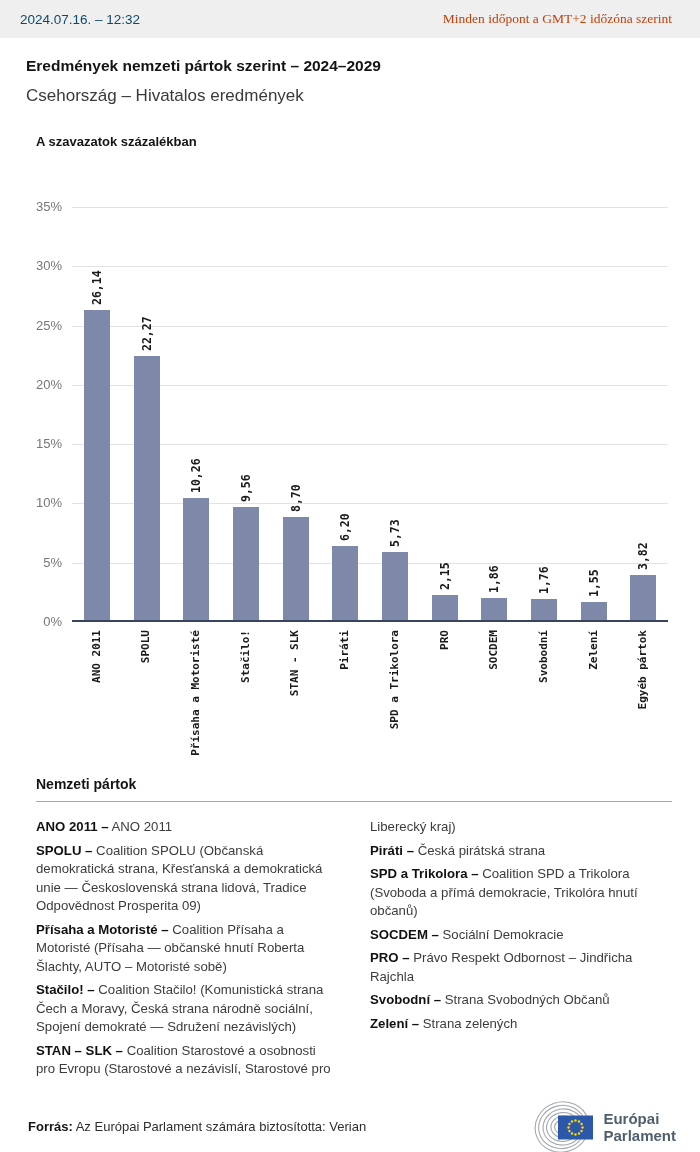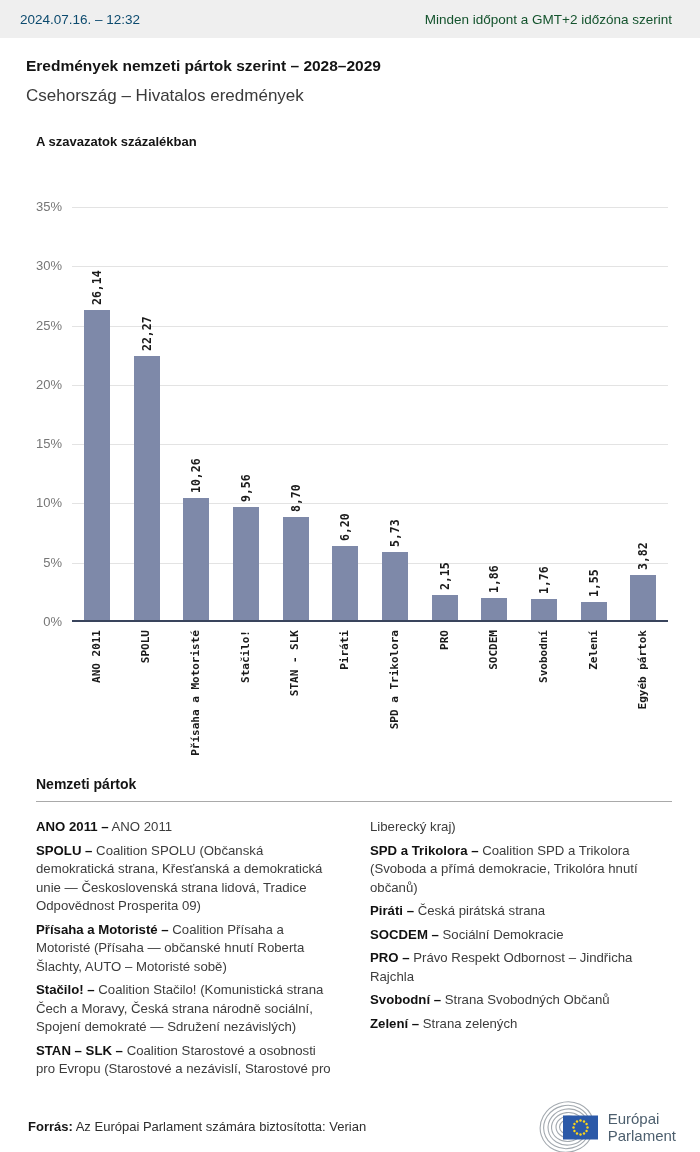--- a/index.html
+++ b/index.html
@@ -8,21 +8,21 @@
     width: 700px; height: 1152px; overflow: hidden; position: relative;
     font-family: "Liberation Sans", sans-serif; color: #1d1d1d;
   }
   
   .topbar {
     height: 38px; background: #efefef; display: flex;
     align-items: center; justify-content: space-between;
     padding: 0 28px 0 20px; font-size: 13.5px;
   }
   .topbar .datetime { font-weight: 400; color: #0c4a6e; }
-  .topbar .tznote { font-weight: 400; color: #14532d; }
+  .topbar .tznote { font-weight: 400; color: #c2410c; font-family: Liberation Serif, serif; }
   
   .page-title { margin: 19px 28px 0 26px; font-size: 15.5px; font-weight: 700; color: #141414; }
   .page-subtitle { margin: 11px 28px 0 26px; font-size: 17px; font-weight: 400; color: #3a3a3a; }
   
   .chart-section { margin: 0 32px 0 36px; }
   .chart-title { margin-top: 28px; font-size: 13px; font-weight: 700; color: #141414; }
   .chart-grid { display: flex; margin-top: 58px; }
   .y-axis { width: 36px; position: relative; height: 415px; flex: 0 0 36px; }
   .y-tick {
     position: absolute; right: 10px; font-size: 13px; color: #767676;
@@ -64,31 +64,31 @@
   .legend-entry { font-size: 13.2px; line-height: 18.5px; color: #3c3c3c; margin-bottom: 5px; }
   .legend-entry b { color: #111; font-weight: 700; }
   
   .footer {
     margin: 16px 24px 0 28px; display: flex;
     align-items: center; justify-content: space-between; height: 54px; gap: 36px;
   }
   .source { font-size: 13px; color: #2e2e2e; }
   .source b { font-weight: 700; color: #141414; }
   .logo { display: flex; align-items: center; gap: 9px; }
-  .logo-text { font-size: 15px; font-weight: 400; line-height: 17px; color: #4d5f6e; }
+  .logo-text { font-size: 15px; font-weight: 700; line-height: 17px; color: #4d5f6e; }
 </style>
 </head>
 <body>
 
 <div class="topbar">
   <span class="datetime">2024.07.16. – 12:32</span>
   <span class="tznote">Minden időpont a GMT+2 időzóna szerint</span>
 </div>
 
-<h1 class="page-title">Eredmények nemzeti pártok szerint – 2028–2029</h1>
+<h1 class="page-title">Eredmények nemzeti pártok szerint – 2024–2029</h1>
 <h2 class="page-subtitle">Csehország – Hivatalos eredmények</h2>
 
 <div class="chart-section">
   <div class="chart-title">A szavazatok százalékban</div>
   <div class="chart-grid">
     <div class="y-axis" id="y-axis">
         <span class="y-tick" style="top: 407px;">0%</span>
         <span class="y-tick" style="top: 347.714px;">5%</span>
         <span class="y-tick" style="top: 288.429px;">10%</span>
         <span class="y-tick" style="top: 229.143px;">15%</span>
@@ -206,22 +206,22 @@
   <div class="legend-cols">
     <div class="legend-col" id="legend-left">
         <p class="legend-entry"><b>ANO 2011 –</b> ANO 2011</p>
         <p class="legend-entry"><b>SPOLU –</b> Coalition SPOLU (Občanská demokratická strana, Křesťanská a demokratická unie — Československá strana lidová, Tradice Odpovědnost Prosperita 09)</p>
         <p class="legend-entry"><b>Přísaha a Motoristé –</b> Coalition Přísaha a Motoristé (Přísaha — občanské hnutí Roberta Šlachty, AUTO – Motoristé sobě)</p>
         <p class="legend-entry"><b>Stačilo! –</b> Coalition Stačilo! (Komunistická strana Čech a Moravy, Česká strana národně sociální, Spojení demokraté — Sdružení nezávislých)</p>
         <p class="legend-entry"><b>STAN – SLK –</b> Coalition Starostové a osobnosti pro Evropu (Starostové a nezávislí, Starostové pro</p>
       </div>
     <div class="legend-col" id="legend-right">
         <p class="legend-entry">Liberecký kraj)</p>
+        <p class="legend-entry"><b>Piráti –</b> Česká pirátská strana</p>
         <p class="legend-entry"><b>SPD a Trikolora –</b> Coalition SPD a Trikolora (Svoboda a přímá demokracie, Trikolóra hnutí občanů)</p>
-        <p class="legend-entry"><b>Piráti –</b> Česká pirátská strana</p>
         <p class="legend-entry"><b>SOCDEM –</b> Sociální Demokracie</p>
         <p class="legend-entry"><b>PRO –</b> Právo Respekt Odbornost – Jindřicha Rajchla</p>
         <p class="legend-entry"><b>Svobodní –</b> Strana Svobodných Občanů</p>
         <p class="legend-entry"><b>Zelení –</b> Strana zelených</p>
       </div>
   </div>
 </div>
 
 <div class="footer">
   <p class="source"><b>Forrás:</b><span> Az Európai Parlament számára biztosította: Verian</span></p>

